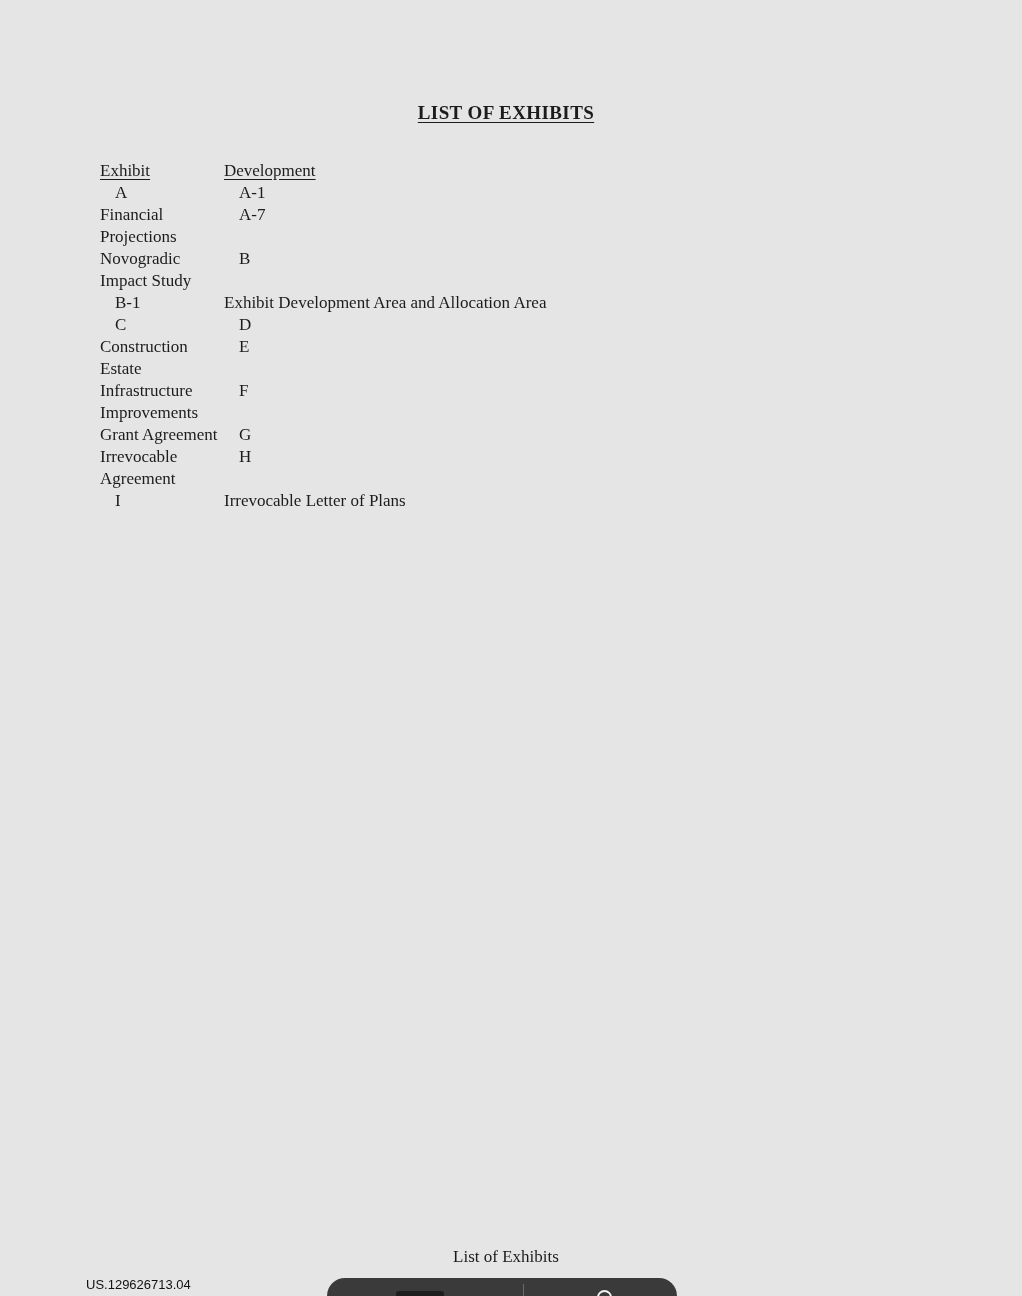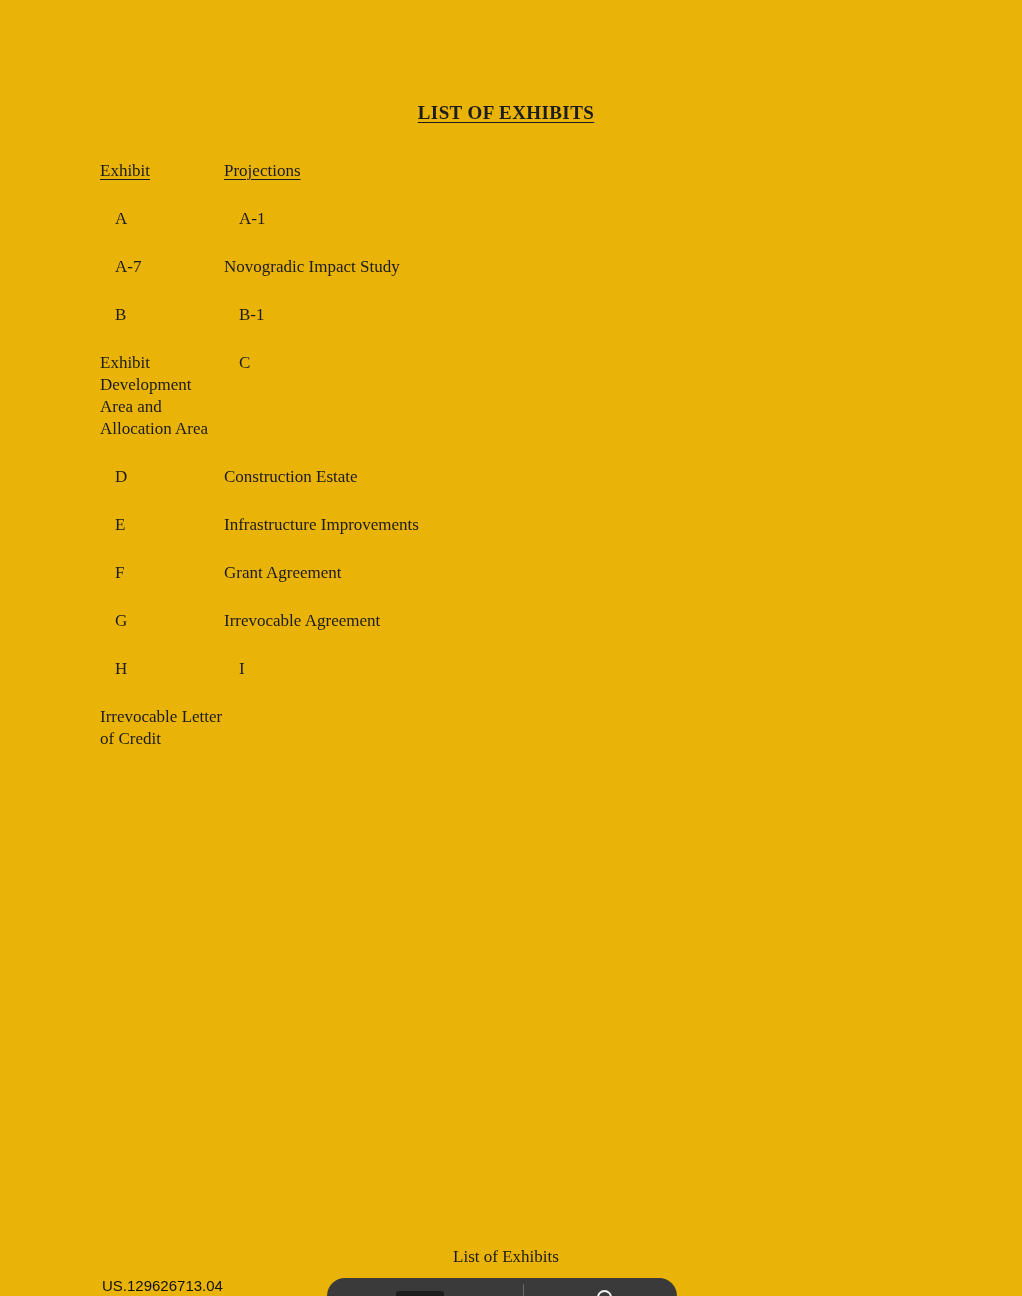--- a/index.html
+++ b/index.html
@@ -11,21 +11,21 @@
     width: 1022px;
     height: 1296px;
     position: relative;
     overflow: hidden;
     font-family: "Liberation Serif", serif;
     color: #1c1c1c;
   }
   .page {
     position: absolute;
     inset: 0;
-    background: #eab308;
+    background: #e5e5e5;
     padding-left: 18px;
   }
   .doc-title {
     position: absolute;
     top: 102px;
     left: 0;
     width: 1012px;
     text-align: center;
     font-size: 19px;
     font-weight: bold;
@@ -34,21 +34,20 @@
   .doc-title span {
     text-decoration: underline;
     text-underline-offset: 3px;
   }
   .exhibit-table {
     position: absolute;
     top: 160px;
     left: 100px;
     display: grid;
     grid-template-columns: 124px auto;
-    row-gap: 26px;
     font-size: 17px;
     line-height: 22px;
   }
   .col-header span {
     text-decoration: underline;
     text-underline-offset: 3px;
   }
   .cell-exhibit {
     padding-left: 0;
   }
@@ -59,23 +58,23 @@
     position: absolute;
     top: 1247px;
     left: 0;
     width: 1012px;
     text-align: center;
     font-size: 17px;
   }
   .doc-number {
     position: absolute;
     top: 1277px;
-    left: 102px;
+    left: 86px;
     font-family: "Liberation Sans", sans-serif;
-    font-size: 15px;
+    font-size: 13px;
     color: #111111;
   }
   
   .pdf-toolbar {
     position: absolute;
     left: 327px;
     top: 1278px;
     width: 350px;
     height: 30px;
     border-radius: 18px 18px 0 0;
@@ -114,26 +113,27 @@
 
   <div class="doc-title">
     <span>LIST OF EXHIBITS</span>
   </div>
 
   <div class="exhibit-table">
     <div class="col-header cell-exhibit">
       <span>Exhibit</span>
     </div>
     <div class="col-header">
-      <span>Projections</span>
+      <span>Development</span>
     </div>
 
     <div class="row-letter">A</div>
 
     <div class="row-letter">A-1</div>
+    <div>Financial Projections</div>
 
     <div class="row-letter">A-7</div>
     <div>Novogradic Impact Study</div>
 
     <div class="row-letter">B</div>
 
     <div class="row-letter">B-1</div>
     <div>Exhibit Development Area and Allocation Area</div>
 
     <div class="row-letter">C</div>
@@ -146,21 +146,21 @@
 
     <div class="row-letter">F</div>
     <div>Grant Agreement</div>
 
     <div class="row-letter">G</div>
     <div>Irrevocable Agreement</div>
 
     <div class="row-letter">H</div>
 
     <div class="row-letter">I</div>
-    <div>Irrevocable Letter of Credit</div>
+    <div>Irrevocable Letter of Plans</div>
   </div>
 
   <div class="footer-label">List of Exhibits</div>
 
   <div class="doc-number">US.129626713.04</div>
 
   <div class="pdf-toolbar" style="background: rgb(58, 58, 58);">
     <div class="page-number-box" style="background: rgb(29, 29, 29);"></div>
     <div class="toolbar-divider" style="background: rgb(106, 106, 106);"></div>
     <div class="zoom-icon"></div>

